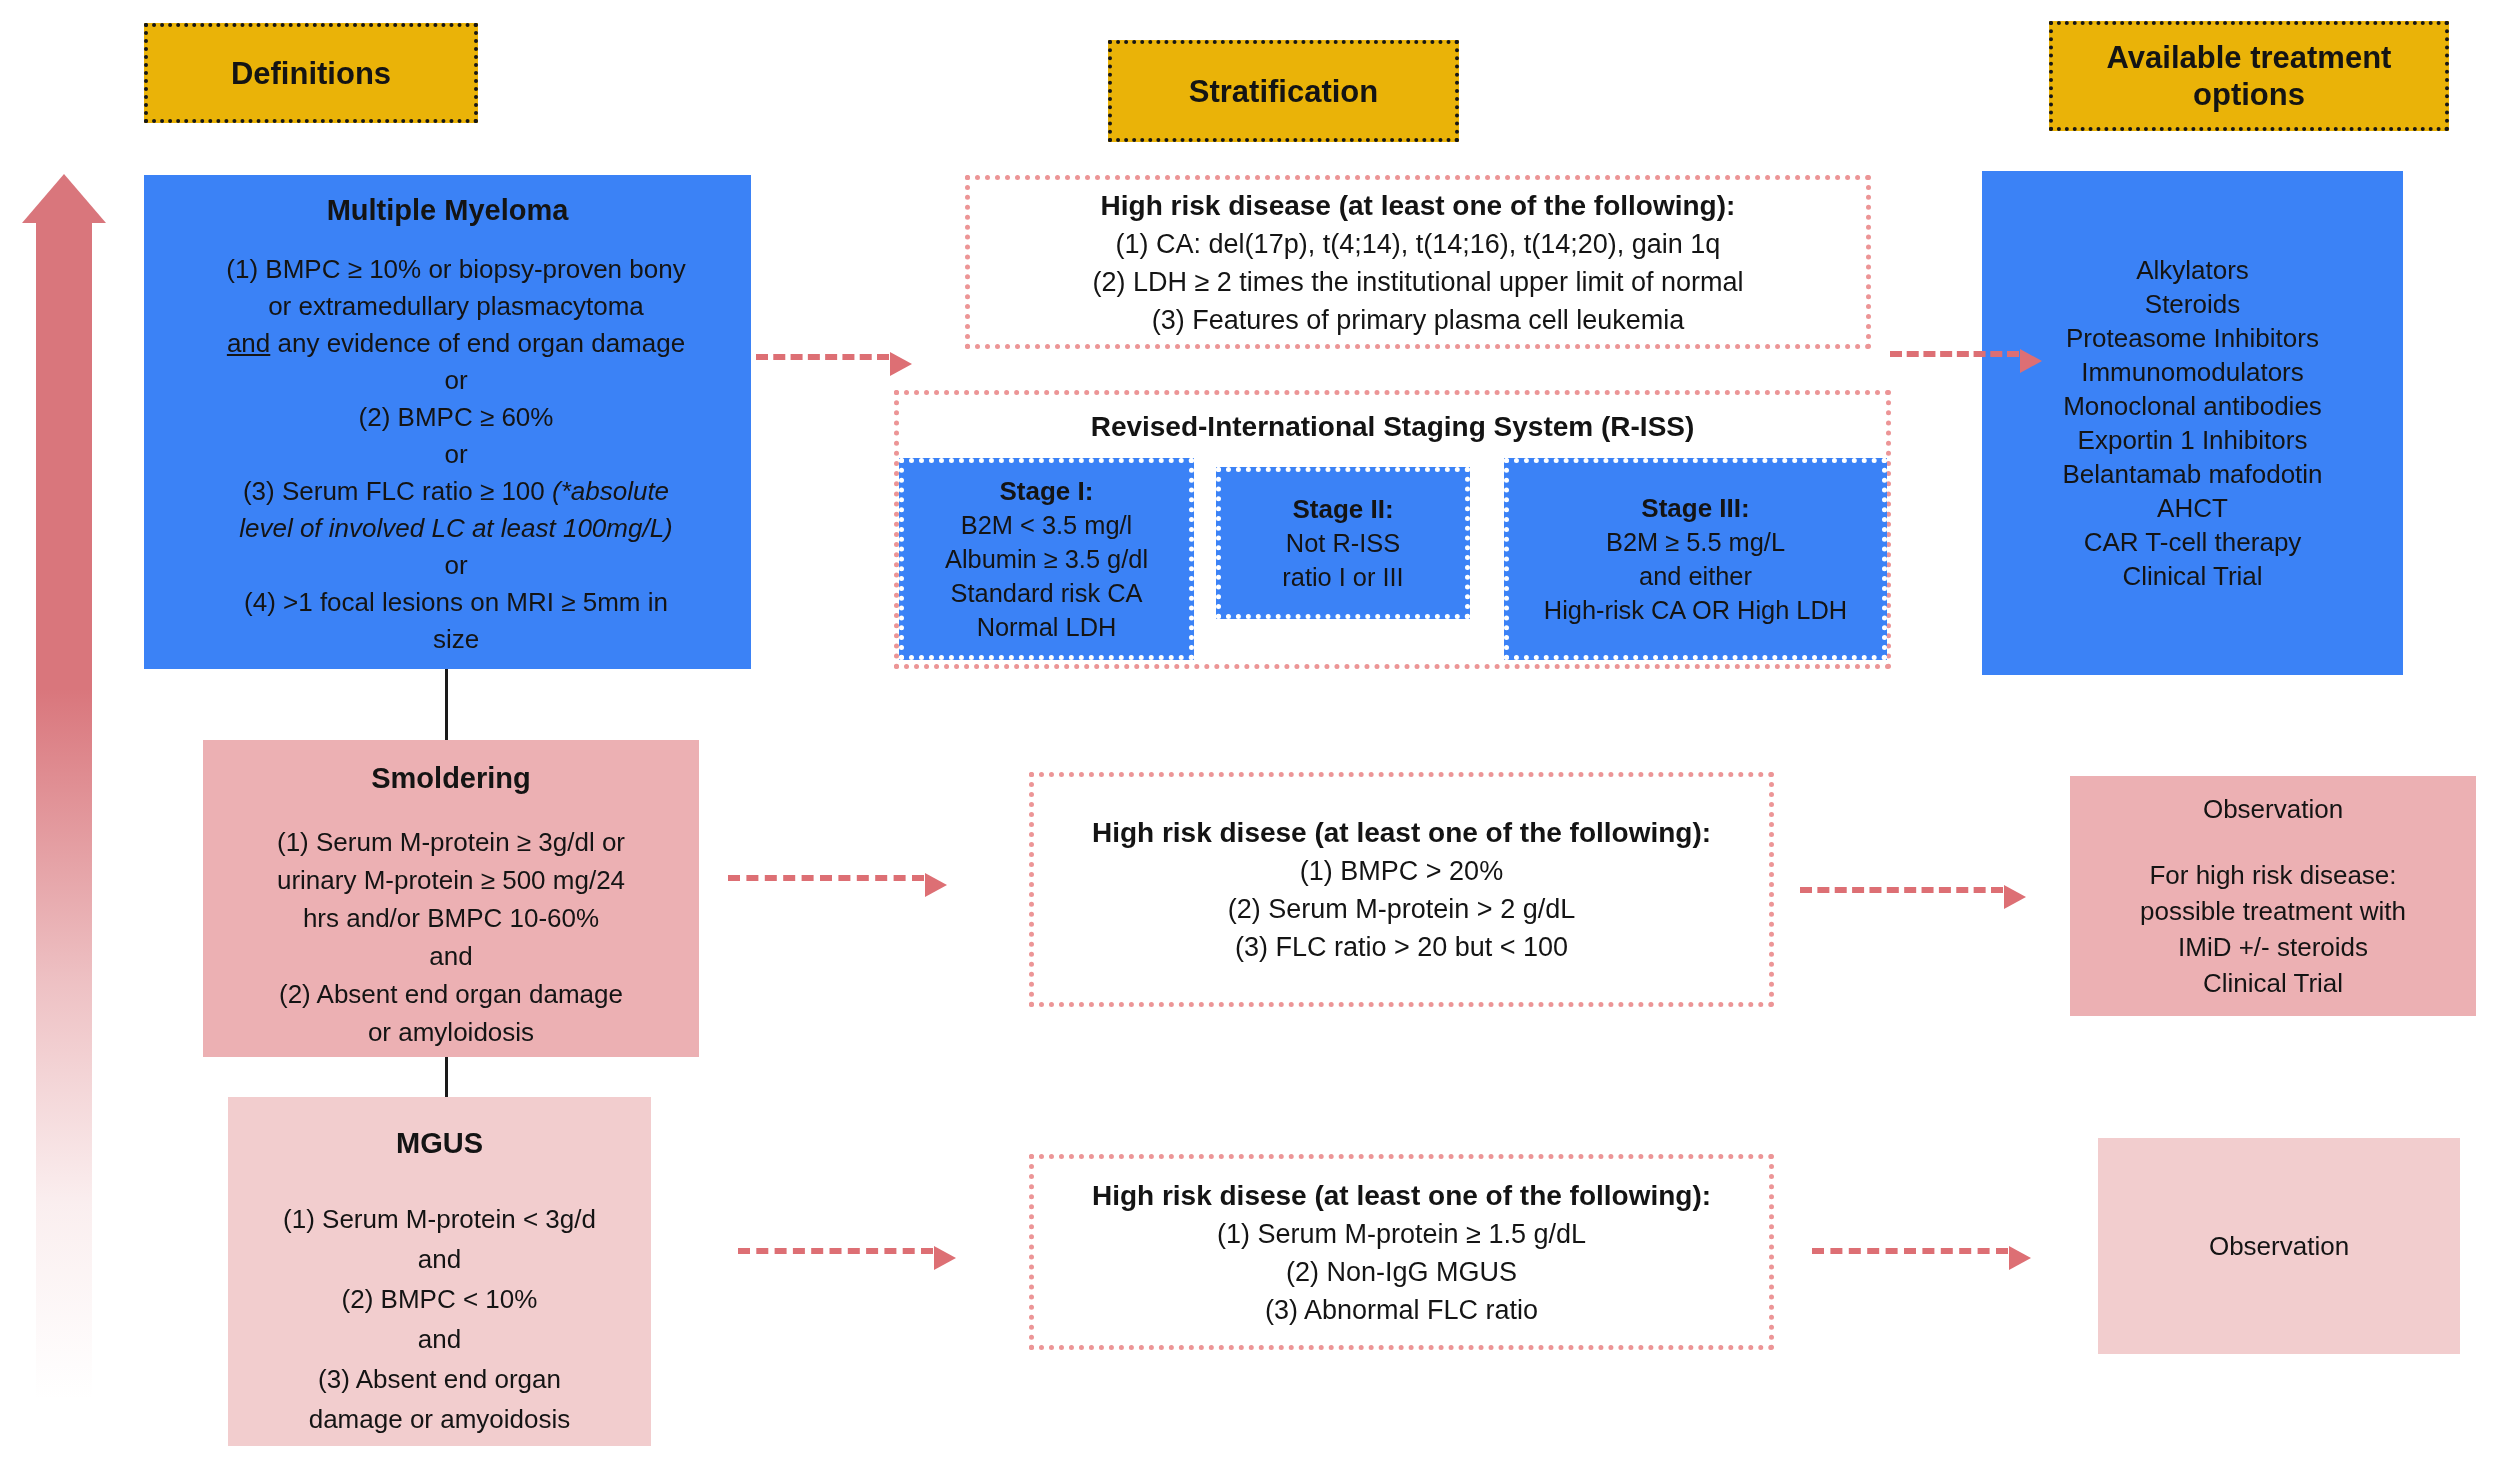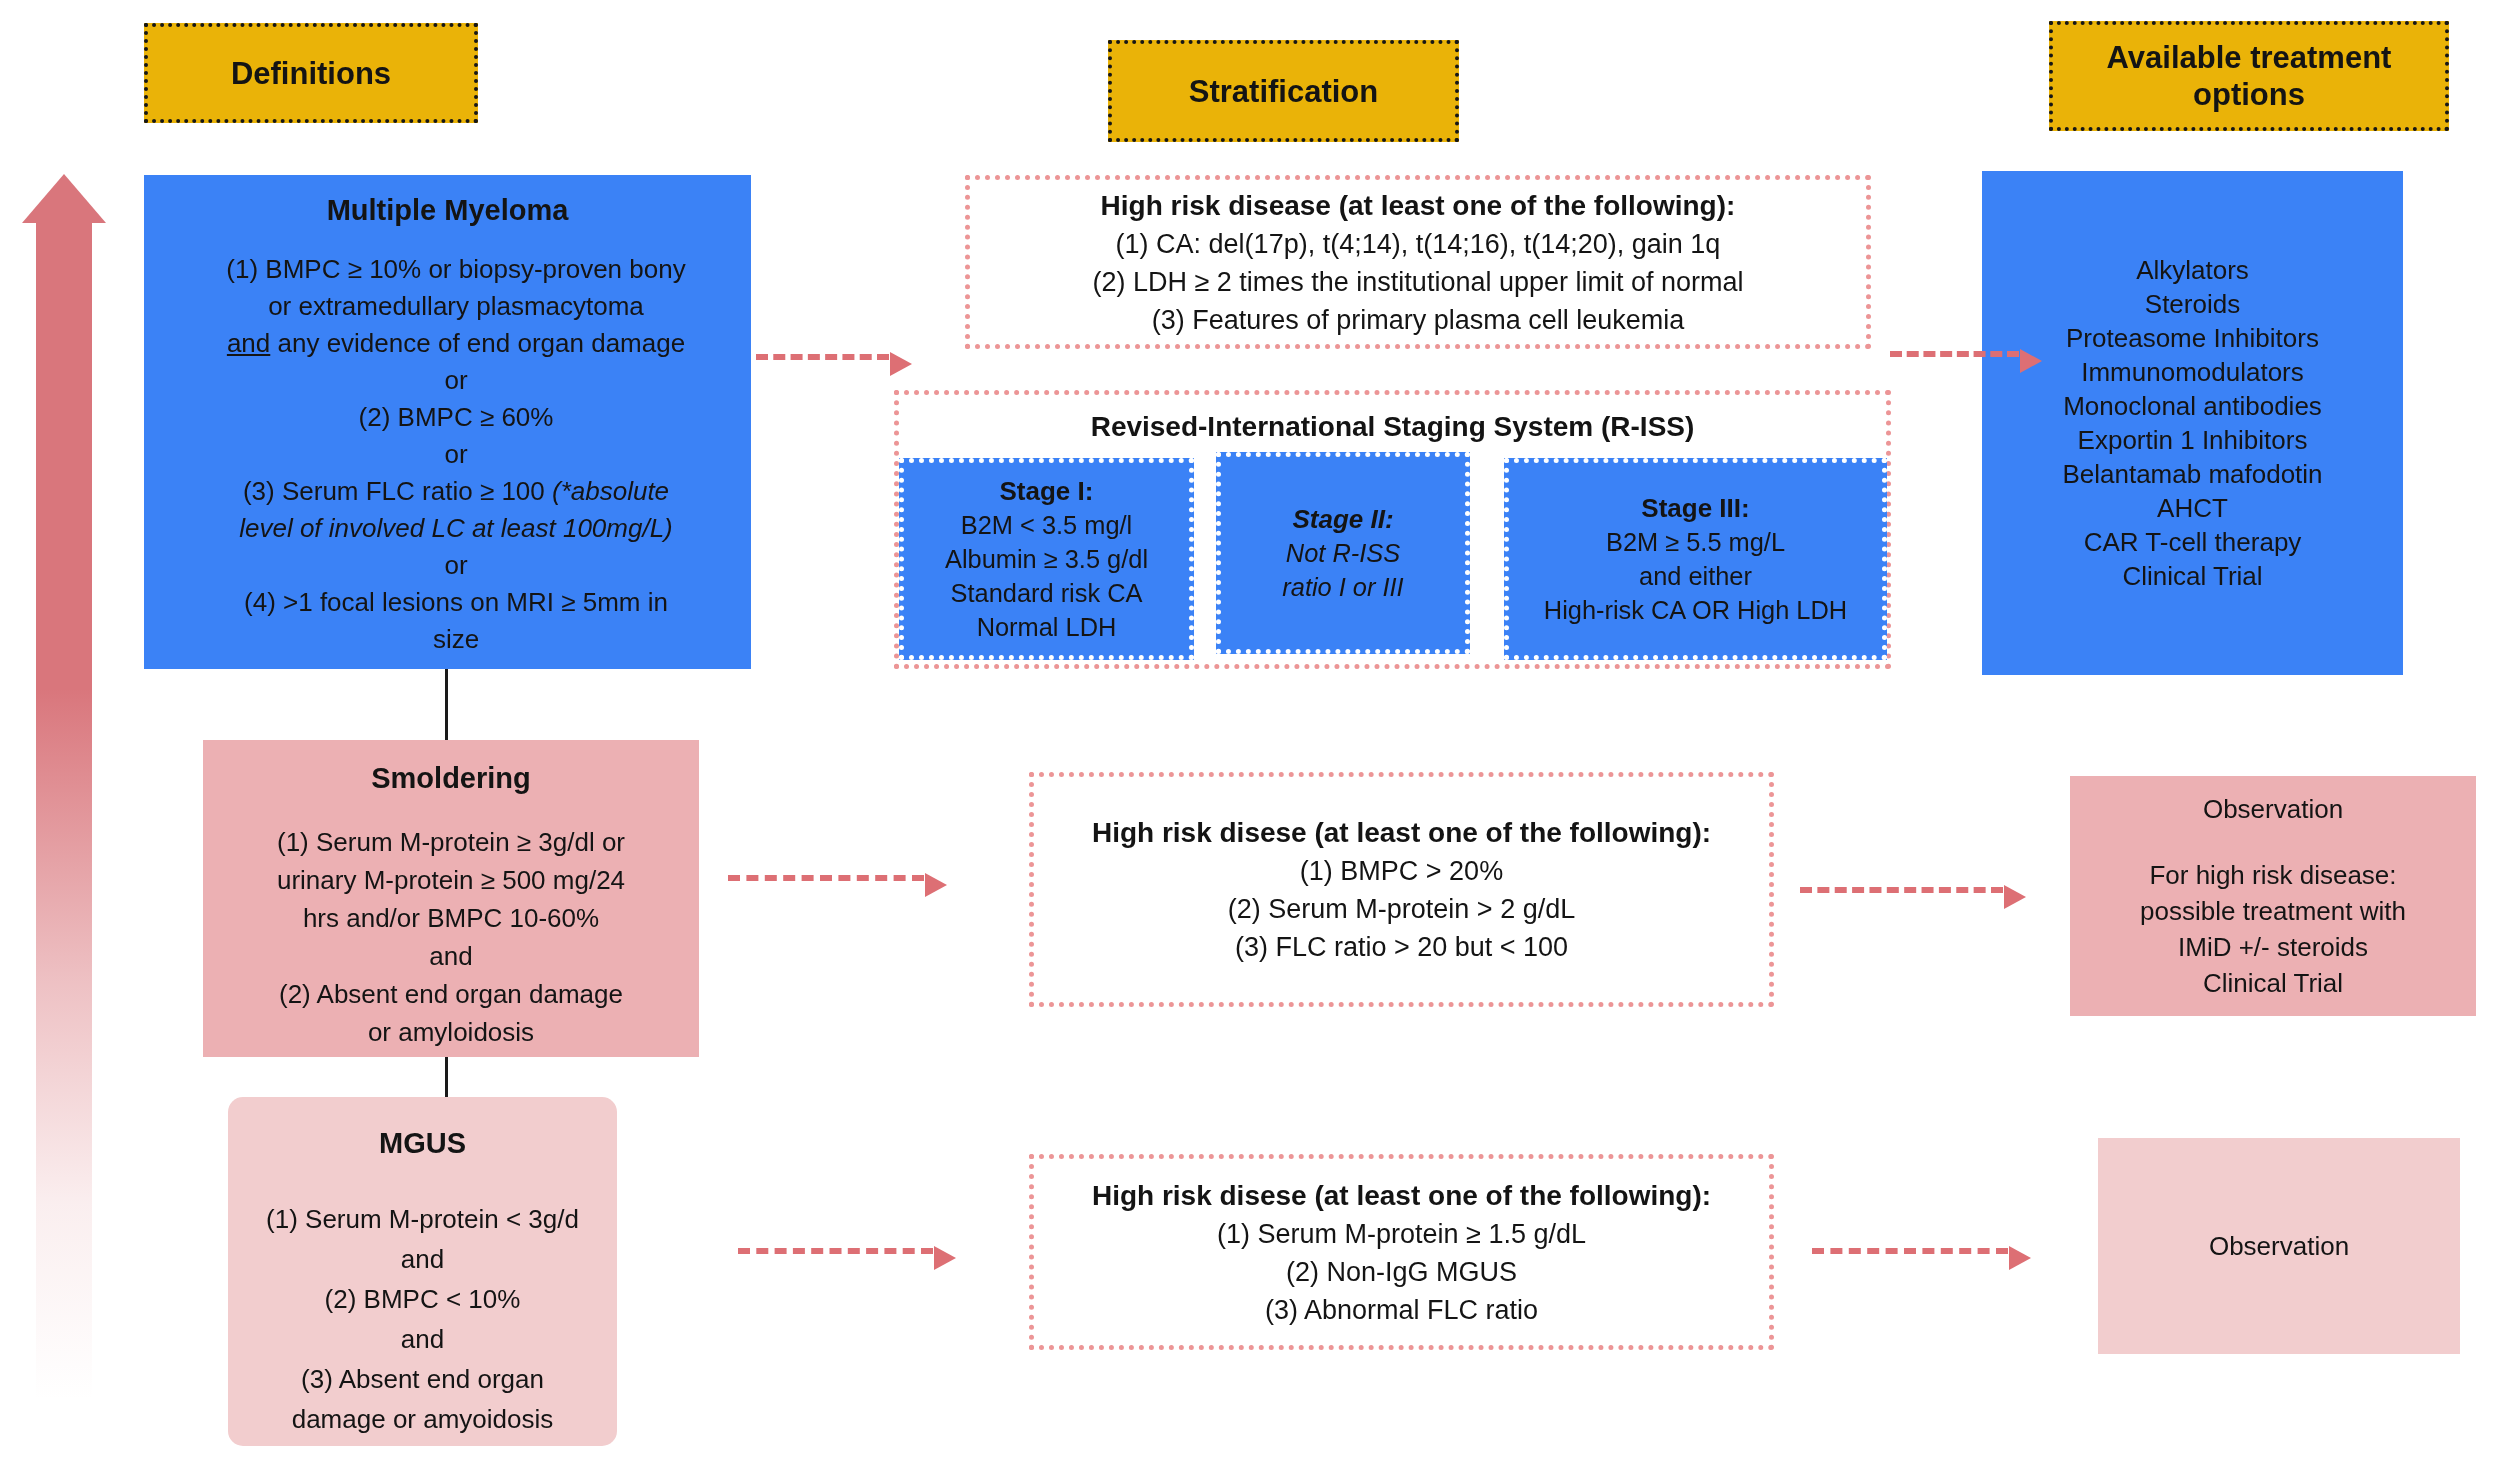--- a/index.html
+++ b/index.html
@@ -124,21 +124,21 @@
     <div class="smol-body pre">(1) Serum M-protein ≥ 3g/dl or
 urinary M-protein ≥ 500 mg/24
 hrs and/or BMPC 10-60%
 and
 (2) Absent end organ damage
 or amyloidosis</div>
   </div>
 
   <div class="vline" style="left:445px; top:1057px; height:41px;"></div>
 
-  <div class="box lightpink" style="left:228px; top:1097px; width:389px; height:349px;border-radius:15px;">
+  <div class="box lightpink" style="left:228px; top:1097px; width:423px; height:349px;">
     <div class="mgus-title">MGUS</div>
     <div class="mgus-body pre">(1) Serum M-protein &lt; 3g/d
 and
 (2) BMPC &lt; 10%
 and
 (3) Absent end organ
 damage or amyoidosis</div>
   </div>
 
   <div class="box dotted-red flexc" style="left:965px; top:175px; width:906px; height:174px;">
@@ -150,21 +150,21 @@
 
   <div class="box dotted-red" style="left:894px; top:390px; width:997px; height:279px;">
     <div class="riss-title">Revised-International Staging System (R-ISS)</div>
     <div class="box red scallop flexc" style="left:0px; top:63px; width:295px; height:202px;">
       <div class="stage-title">Stage I:</div>
       <div class="stage-body pre">B2M &lt; 3.5 mg/l
 Albumin ≥ 3.5 g/dl
 Standard risk CA
 Normal  LDH</div>
     </div>
-    <div class="box red scallop flexc" style="left:317px; top:57px; width:254px; height:202px;font-style:italic;">
+    <div class="box red scallop flexc" style="left:317px; top:72px; width:254px; height:152px;">
       <div class="stage-title">Stage II:</div>
       <div class="stage-body pre">Not R-ISS
 ratio I or III</div>
     </div>
     <div class="box red scallop flexc" style="left:605px; top:63px; width:383px; height:202px;">
       <div class="stage-title">Stage III:</div>
       <div class="stage-body pre">B2M ≥ 5.5 mg/L
 and either
 High-risk CA OR High LDH</div>
     </div>

